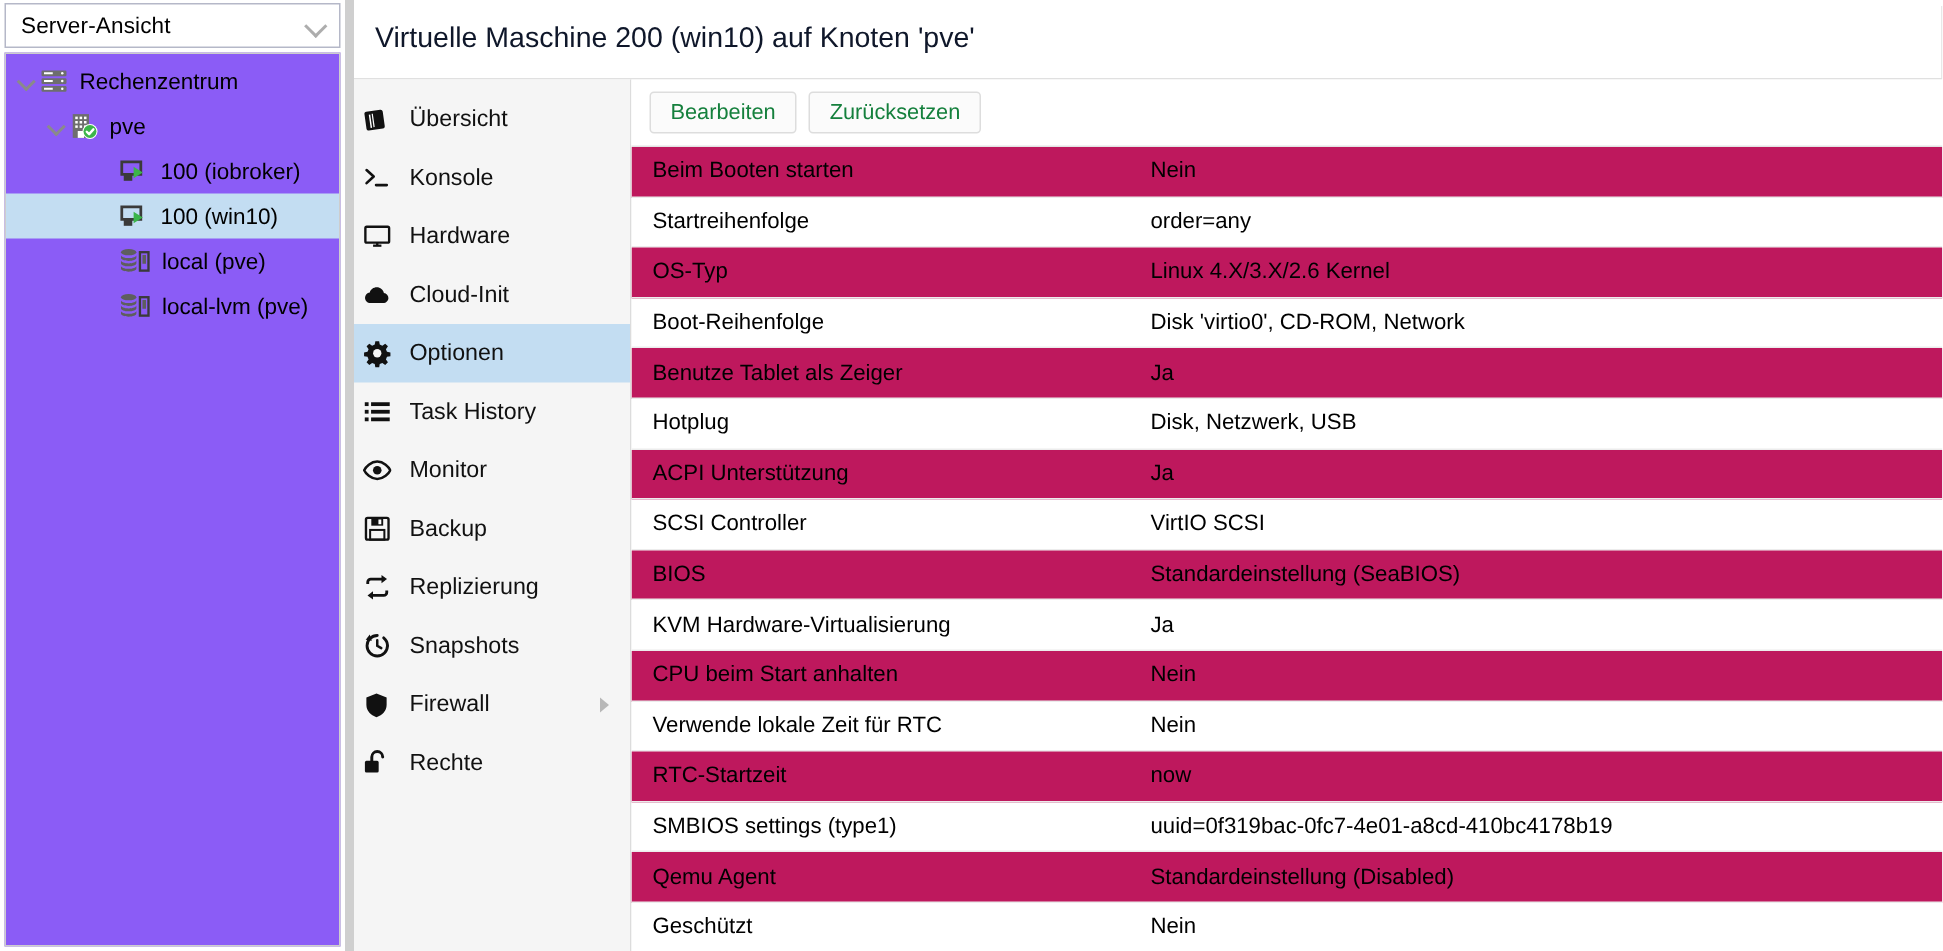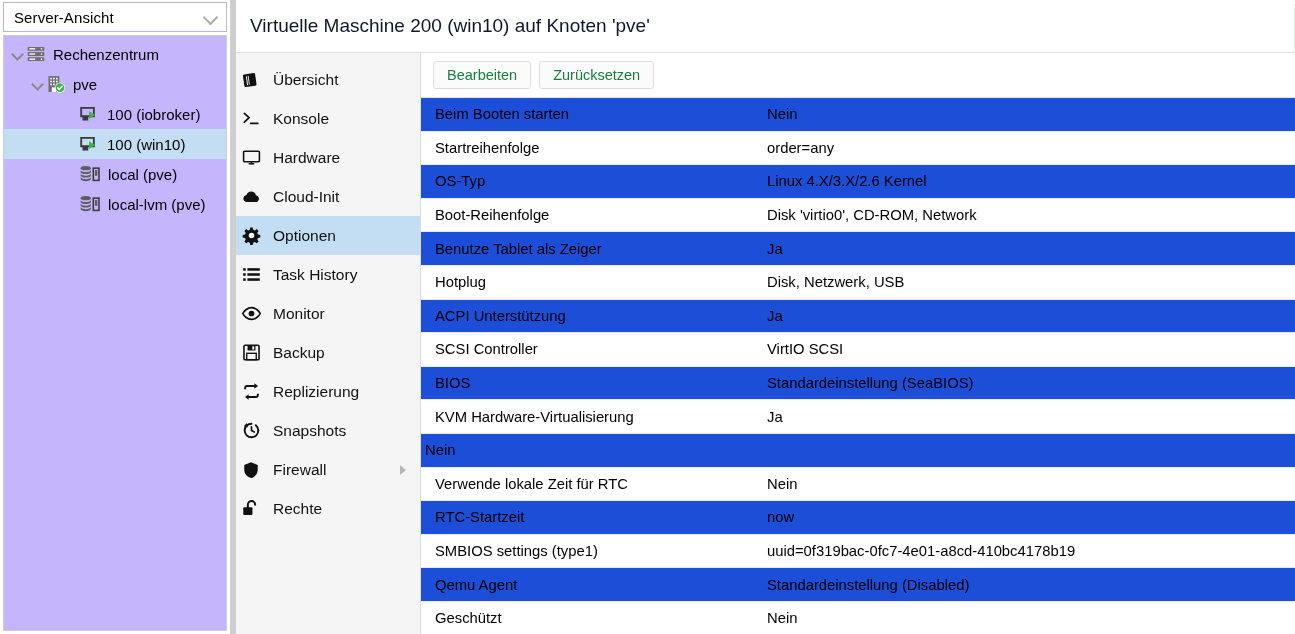--- a/index.html
+++ b/index.html
@@ -42,21 +42,21 @@
     width: 9px; height: 9px;
     border-right: 2px solid #6b6b6b;
     border-bottom: 2px solid #6b6b6b;
     transform: rotate(45deg);
   }
   .tree-wrap {
     flex: 1;
     margin: 3px 3px 3px 3px;
     border: 1px solid #cdcdcd;
     border-top: 1px solid #cdcdcd;
-    background: #c4b5fd;
+    background: #8b5cf6;
     overflow: hidden;
     padding-top: 3px;
   }
   .tree-node {
     height: 30px;
     display: flex; align-items: center;
     font-size: 15px;
     white-space: nowrap;
     cursor: pointer;
   }
@@ -169,21 +169,21 @@
 
   .opt-table { flex: 1; overflow: hidden; }
   .opt-row {
     height: 33.6px;
     display: flex; align-items: center;
     border-bottom: 1px solid #ececec;
     font-size: 14.8px;
     color: #000;
     cursor: pointer;
   }
-  .opt-row.alt { background: #1d4ed8; }
+  .opt-row.alt { background: #be185d; }
   .opt-key { width: 342px; flex: 0 0 342px; padding-left: 14px; white-space: nowrap; }
   .opt-val { flex: 1; padding-left: 4px; white-space: nowrap; overflow: hidden; }
 </style>
 </head>
 <body>
 
 <div class="app">
 
   <div class="sidebar">
     <div class="view-select">
@@ -465,20 +465,21 @@
             </div>
             <div class="opt-row alt">
               <div class="opt-key">BIOS</div>
               <div class="opt-val">Standardeinstellung (SeaBIOS)</div>
             </div>
             <div class="opt-row">
               <div class="opt-key">KVM Hardware-Virtualisierung</div>
               <div class="opt-val">Ja</div>
             </div>
             <div class="opt-row alt">
+              <div class="opt-key">CPU beim Start anhalten</div>
               <div class="opt-val">Nein</div>
             </div>
             <div class="opt-row">
               <div class="opt-key">Verwende lokale Zeit für RTC</div>
               <div class="opt-val">Nein</div>
             </div>
             <div class="opt-row alt">
               <div class="opt-key">RTC-Startzeit</div>
               <div class="opt-val">now</div>
             </div>

